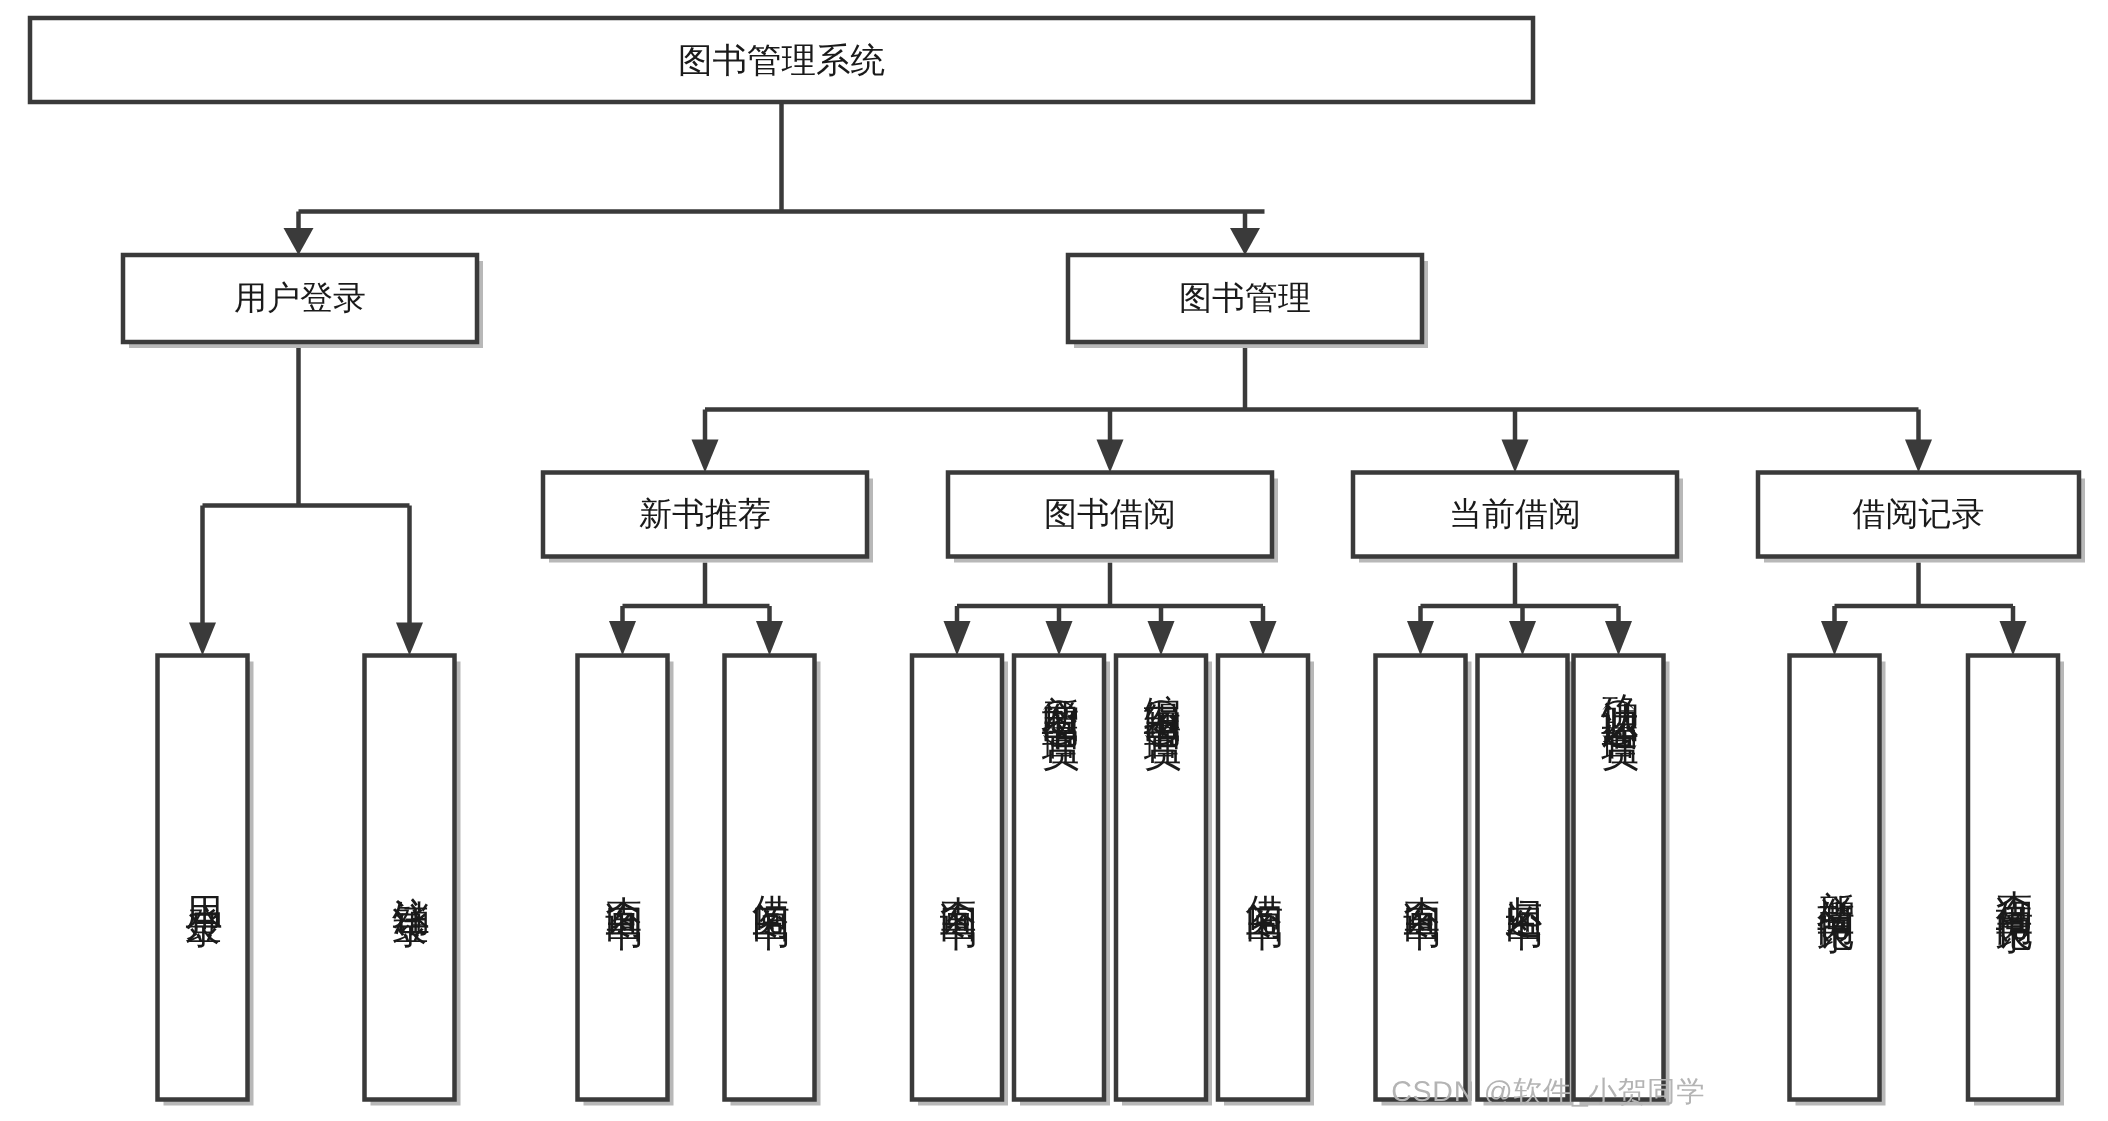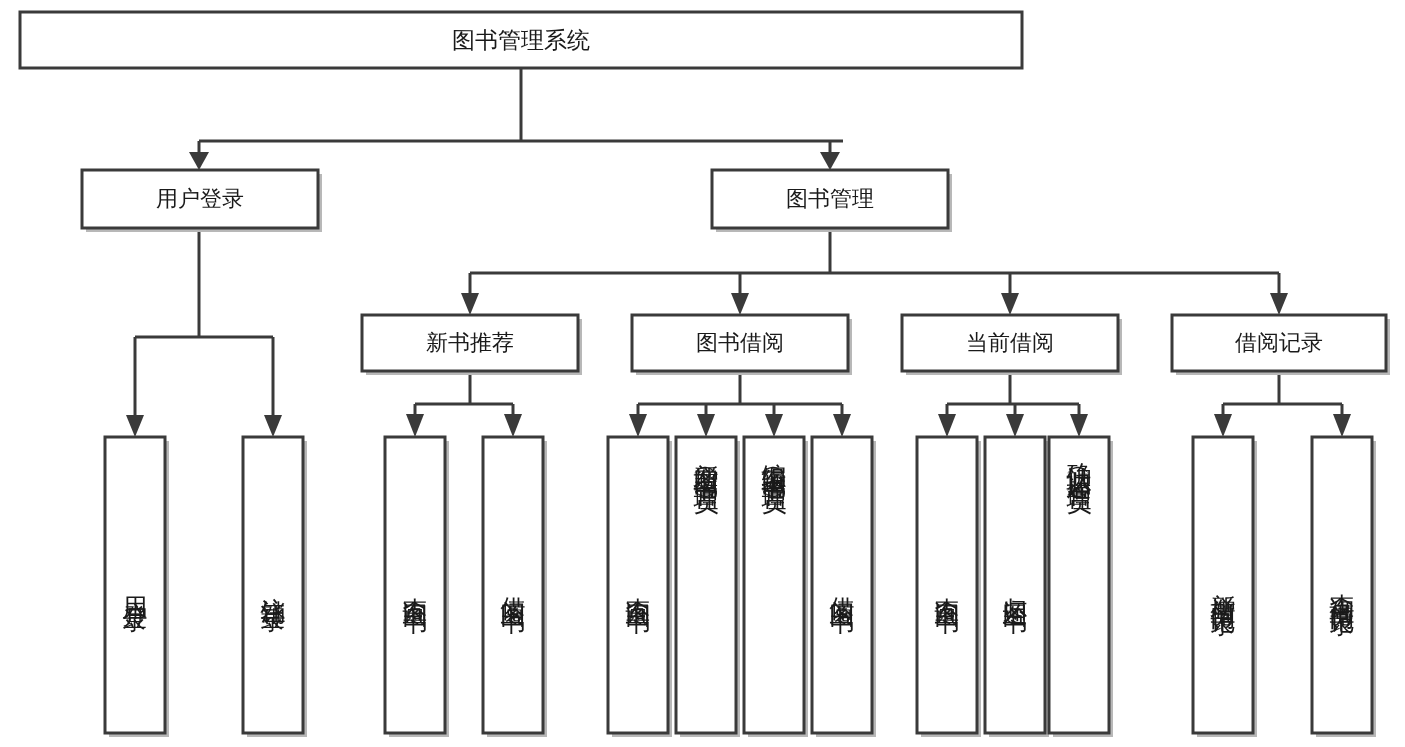--- a/index.html
+++ b/index.html
@@ -296,13 +296,14 @@
     <span class="leaf-label">确认归还（管理员）</span>
   </div>
 
   <div class="leaf-label-wrap" style="left:1193px; top:437px; width:60px; height:296px; align-items:center;">
     <span class="leaf-label">新增借阅记录</span>
   </div>
   <div class="leaf-label-wrap" style="left:1312px; top:437px; width:60px; height:296px; align-items:center;">
     <span class="leaf-label">查询借阅记录</span>
   </div>
 
+  <div class="watermark">CSDN @软件_小贺同学</div>
 </div>
 
 </body></html>

